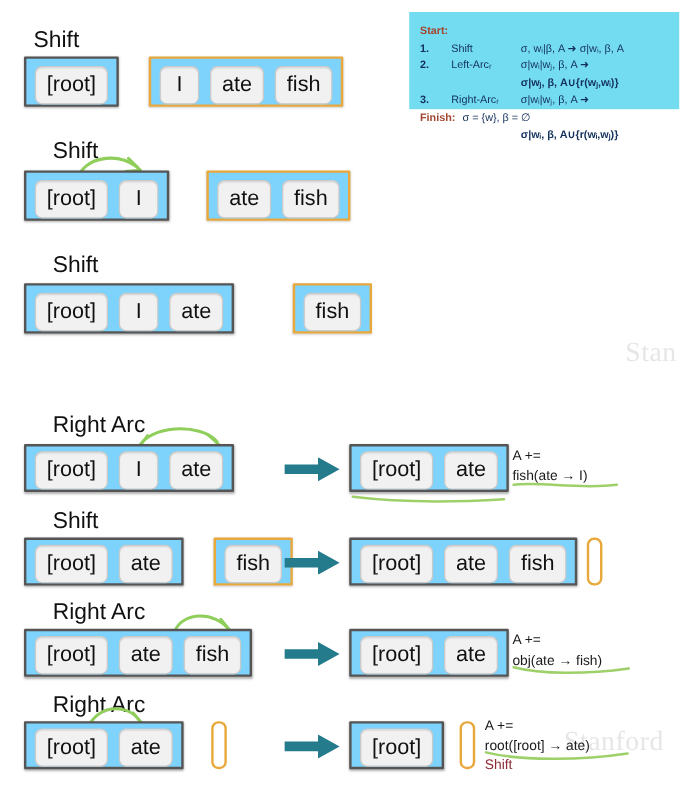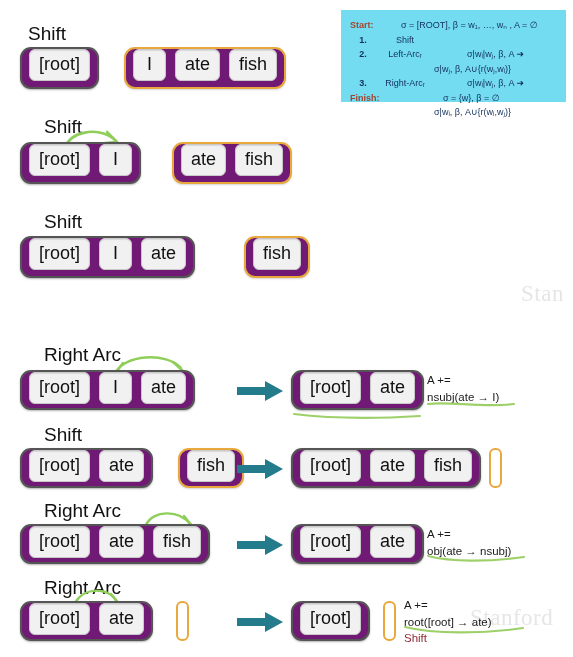--- a/index.html
+++ b/index.html
@@ -29,24 +29,24 @@
     font-size:19px;
     color:#111;
     white-space:nowrap;
     line-height:1;
   }
 
   
   .cfgbox{
     box-sizing:border-box;
     border:2.5px solid #555555;
-    border-radius:11px;
-    background:#701a75;
+    border-radius:1px;
+    background:#7dd3fc;
     display:flex;
-    align-items:flex-start;
+    align-items:flex-end;
     gap:9px;
     padding:0 7px;
     box-shadow:0 1px 2px rgba(0,0,0,.30);
   }
   .cfgbox.buffer{
     border-color:#e9a83b;
     box-shadow:0 1px 2px rgba(0,0,0,.16);
   }
   .chip{
     box-sizing:border-box;
@@ -87,36 +87,36 @@
     font-size:9px;
     line-height:1.62;
     color:#12305c;
     font-family:"Liberation Sans", sans-serif;
   }
   .algo-row{display:flex;align-items:baseline;white-space:nowrap;}
   .algo-kw{color:#a2452f;font-weight:bold;}
   .algo-num{width:26px;flex:0 0 26px;font-weight:bold;color:#12305c;}
   .algo-op{width:58px;flex:0 0 58px;}
   .algo-body{flex:1 1 auto;}
-  .algo-indent{padding-left:84px;}
+  .algo-indent{padding-left:84px;font-weight:bold;}
 </style>
 </head>
 <body>
 
-<div class="abs algo" style="left:341px;top:10px;width:225px;height:92px;text-align:center;">
+<div class="abs algo" style="left:341px;top:10px;width:225px;height:81px;">
 
   <div class="algo-row">
     <span class="algo-kw">Start:</span>
     <span style="width:8px;flex:0 0 8px;"></span>
-    <span class="algo-body">σ = [ROOT], β = w₁, …, wₙ , A = ∅</span>
   </div>
 
   <div class="algo-row">
     <span class="algo-num">1.</span>
     <span class="algo-op">Shift</span>
+    <span class="algo-body">σ, wᵢ|β, A ➜ σ|wᵢ, β, A</span>
   </div>
 
   <div class="algo-row">
     <span class="algo-num">2.</span>
     <span class="algo-op">Left-Arcᵣ</span>
     <span class="algo-body">σ|wᵢ|wⱼ, β, A ➜</span>
   </div>
   <div class="algo-row algo-indent">
     <span>σ|wⱼ, β, A∪{r(wⱼ,wᵢ)}</span>
   </div>
@@ -210,21 +210,21 @@
 </div>
 
 <div class="abs green-ink" style="left:292px;top:411px;width:130px;height:9px;">
   <svg width="130" height="9" viewBox="0 0 130 9">
     <path d="M2,3 C35,7 80,8 128,5" fill="none" stroke="#9ed069" stroke-width="2.1" stroke-linecap="round"></path>
   </svg>
 </div>
 
 <div class="abs annot" style="left:427px;top:372px;">
   <div>A +=</div>
-  <div>nsubj(ate → I)</div>
+  <div>fish(ate → I)</div>
 </div>
 
 <div class="abs green-ink" style="left:426px;top:400px;width:90px;height:9px;">
   <svg width="90" height="9" viewBox="0 0 90 9">
     <path d="M2,4 C22,1 58,8 88,4" fill="none" stroke="#9ed069" stroke-width="2.1" stroke-linecap="round"></path>
   </svg>
 </div>
 
 <div class="abs step-label" style="left:44px;top:425px;">Shift</div>
 
@@ -272,21 +272,21 @@
   </svg>
 </div>
 
 <div class="abs cfgbox" style="left:291px;top:524px;height:40px;">
   <span class="chip">[root]</span>
   <span class="chip">ate</span>
 </div>
 
 <div class="abs annot" style="left:427px;top:526px;">
   <div>A +=</div>
-  <div>obj(ate → nsubj)</div>
+  <div>obj(ate → fish)</div>
 </div>
 
 <div class="abs green-ink" style="left:426px;top:554px;width:100px;height:9px;">
   <svg width="100" height="9" viewBox="0 0 100 9">
     <path d="M2,2 C25,8 62,8 98,3" fill="none" stroke="#9ed069" stroke-width="2.1" stroke-linecap="round"></path>
   </svg>
 </div>
 
 <div class="abs step-label" style="left:44px;top:578px;">Right Arc</div>
 

